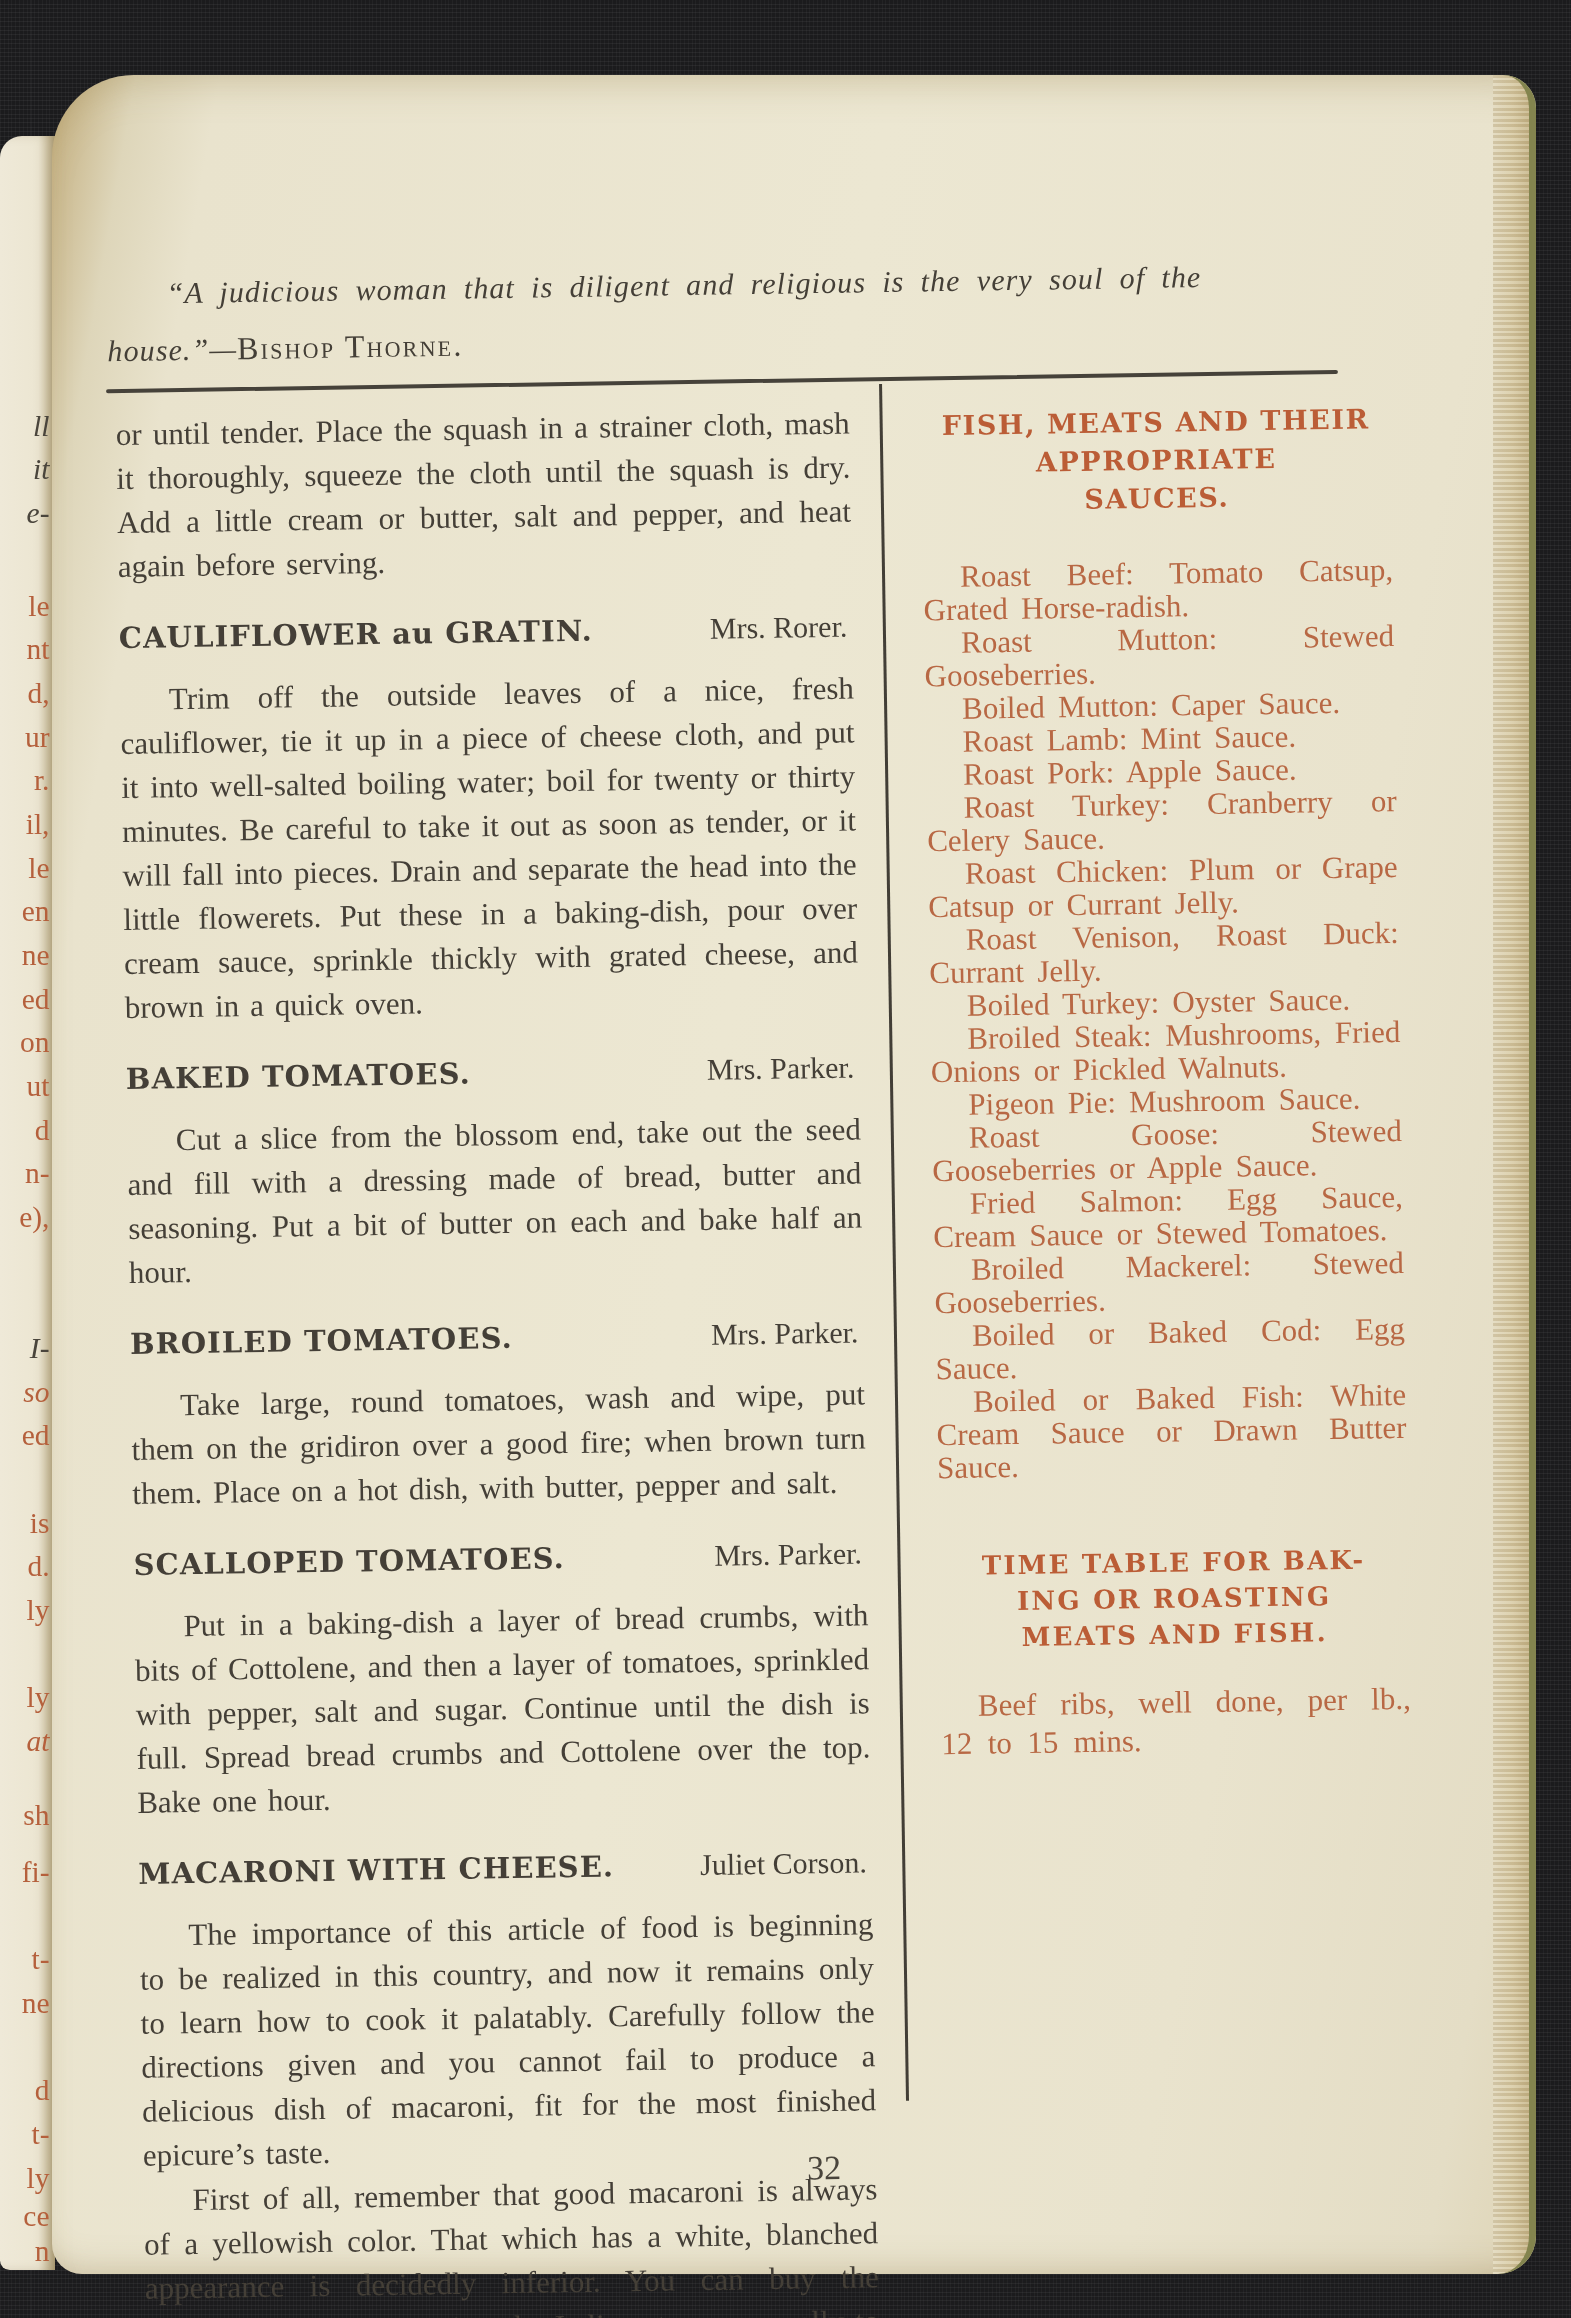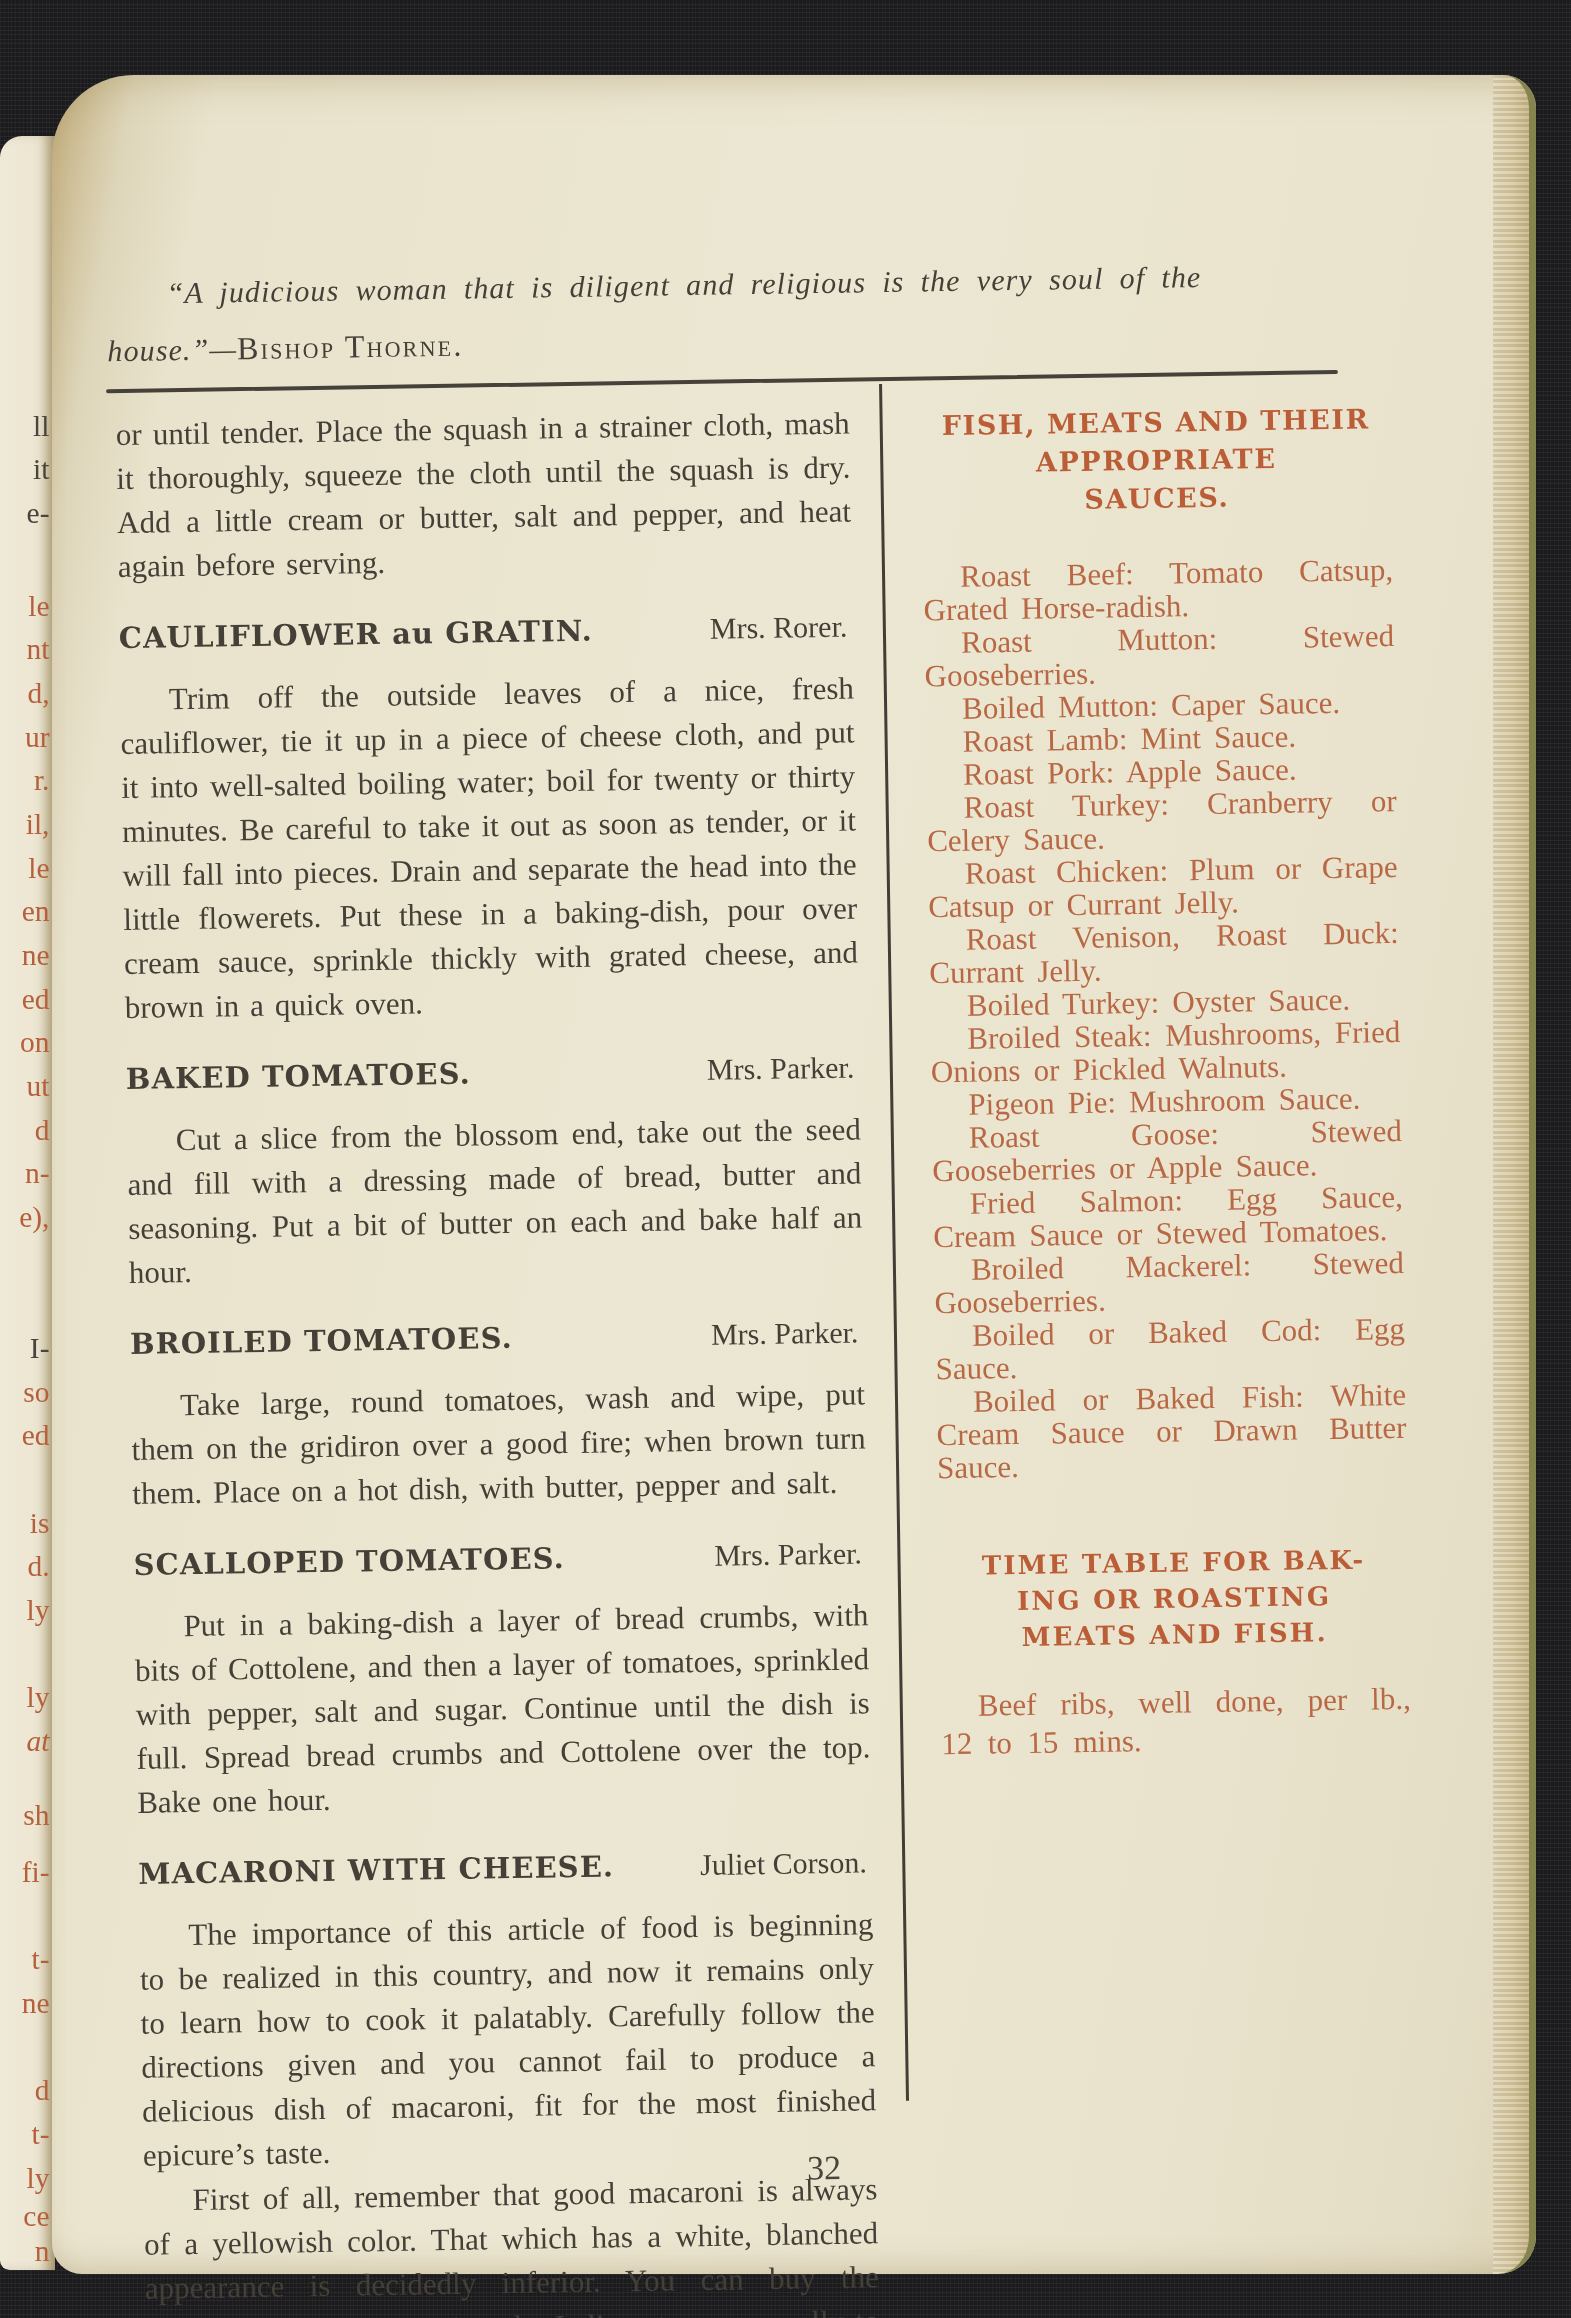--- a/index.html
+++ b/index.html
@@ -12,21 +12,21 @@
     font-family:"Liberation Serif", serif;
   }
   
   .prev-page{
     position:absolute; left:0; top:136px; width:55px; height:2134px;
     background:linear-gradient(90deg,#efe9d8 0%, #ece6d2 70%, #d8cba6 100%);
     border-radius:22px 0 0 9.8px;
     box-shadow:inset -12px 0 14px -6.5px rgba(95,75,35,.5);
   }
   .frag{position:absolute; right:5.5px; font-size:29.5px; line-height:1; white-space:nowrap;}
-  .frag.black{color:#4a453c;}
+  .frag.black{color:#4a453c;font-style:italic;}
   .frag.red{color:#b5603c;}
 
   
   .page{
     position:absolute; left:52px; top:75px; width:1484px; height:2199px;
     background:
       linear-gradient(100deg, #c3ae7e 0%, #ded6ba 4.5%, #e9e3cd 9%, #ece7d2 45%, #e9e3cd 78%, #e4ddc5 94%, #ded4b6 100%);
     border-radius:82px 33px 38px 30px;
     box-shadow:
       inset 0 27px 38px -22px rgba(150,125,70,.35),
@@ -90,21 +90,21 @@
     <span class="frag red" style="top: 718px;">le</span>
     <span class="frag red" style="top: 761px; margin-left: 12px;">en</span>
     <span class="frag red" style="top: 805px;">ne</span>
     <span class="frag red" style="top: 849px;">ed</span>
     <span class="frag red" style="top: 892px;">on</span>
     <span class="frag red" style="top: 936px;">ut</span>
     <span class="frag red" style="top: 980px;">d</span>
     <span class="frag red" style="top: 1023px;">n-</span>
     <span class="frag red" style="top: 1067px;">e),</span>
     <span class="frag black" style="top: 1198px;">I-</span>
-    <span class="frag red" style="top: 1242px;">so</span>
+    <span class="frag red" style="top: 1242px; font-style: italic;">so</span>
     <span class="frag red" style="top: 1285px;">ed</span>
     <span class="frag red" style="top: 1373px;">is</span>
     <span class="frag red" style="top: 1416px;">d.</span>
     <span class="frag red" style="top: 1460px;">ly</span>
     <span class="frag red" style="top: 1547px;">ly</span>
     <span class="frag red" style="top: 1591px; font-style: italic;">at</span>
     <span class="frag red" style="top: 1665px;">sh</span>
     <span class="frag red" style="top: 1722px;">fi-</span>
     <span class="frag red" style="top: 1809px;">t-</span>
     <span class="frag red" style="top: 1853px;">ne</span>

